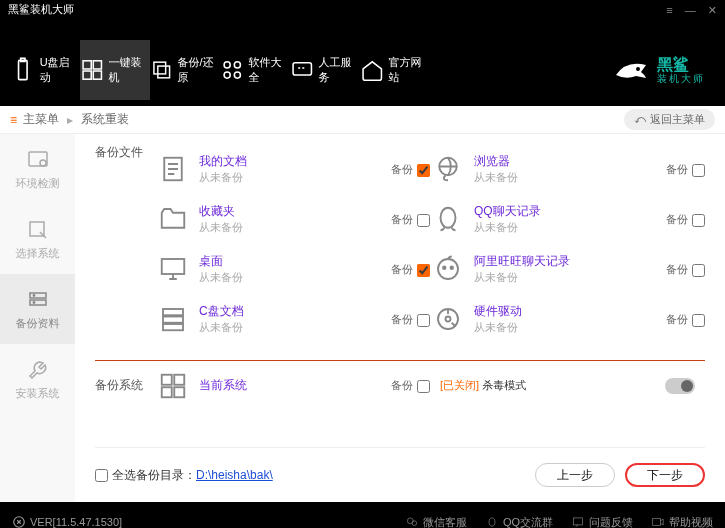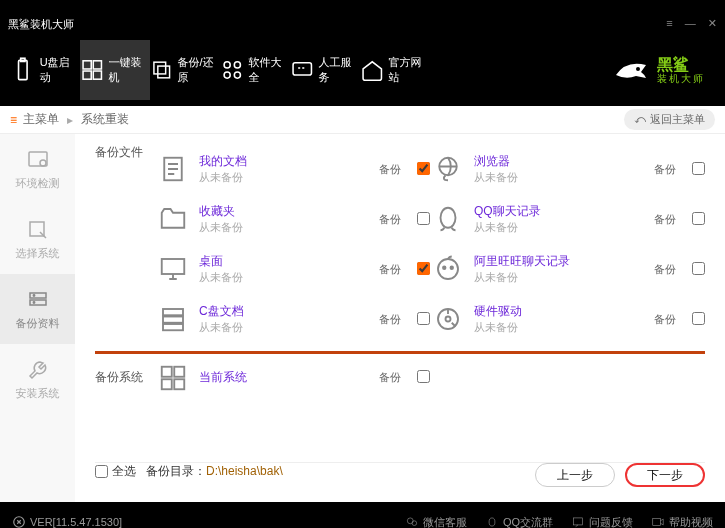--- a/index.html
+++ b/index.html
@@ -1,55 +1,55 @@
 <!DOCTYPE html>
 <html><head>
 <meta charset="utf-8">
 <style>
 *{margin:0;padding:0;box-sizing:border-box;font-family:"Microsoft YaHei",sans-serif}
 body{width:725px;height:528px;background:#fff;font-size:12px;color:#333;overflow:hidden}
-.titlebar{height:20px;background:#000;color:#fff;display:flex;align-items:flex-start;padding:17px 8px;font-size:11px}
+.titlebar{height:20px;background:#000;color:#fff;display:flex;align-items:flex-end;padding:17px 8px;font-size:11px}
 .titlebar-controls{margin-left:auto;display:flex;gap:12px;color:#888}
 .titlebar-controls span{cursor:pointer}
 .topnav{height:72px;background:#000;display:flex;align-items:center;padding:0 10px}
 .navitem{width:70px;height:60px;display:flex;flex-direction:row;align-items:center;justify-content:center;color:#fff;font-size:11px;gap:4px;cursor:pointer}
 .navitem.active{background:#333}
 .navitem svg{width:26px;height:26px}
-.logo{margin-left:auto;display:flex;align-items:center;gap:6px;color:#84cc16;font-size:16px;font-weight:bold;padding-right:10px}
+.logo{margin-left:auto;display:flex;align-items:center;gap:6px;color:#14b8a6;font-size:16px;font-weight:bold;padding-right:10px}
 .logo-text{display:flex;flex-direction:column;line-height:1.1}
 .logo-text .sub{font-size:10px;font-weight:normal;letter-spacing:2px}
 .breadcrumb{height:28px;display:flex;align-items:center;padding:0 10px;border-bottom:1px solid #eee;font-size:12px;color:#666}
 .breadcrumb .arrow{margin:0 8px;color:#aaa}
 .return-btn{margin-left:auto;background:#eee;border-radius:12px;padding:3px 10px;font-size:11px;display:flex;align-items:center;gap:4px;cursor:pointer}
 .main{display:flex;height:368px}
 .sidebar{width:80px;background:#f8f8f8;display:flex;flex-direction:column}
 .sideitem{height:70px;display:flex;flex-direction:column;align-items:center;justify-content:center;gap:4px;color:#aaa;font-size:11px;cursor:pointer}
 .sideitem.active{background:#ebebeb;color:#888}
 .sideitem svg{width:24px;height:24px}
 .content{flex:1;padding:10px 20px 0 20px;display:flex;flex-direction:column}
 .section-label{font-size:12px;color:#555;width:60px}
 .row{display:flex;align-items:flex-start;width:100%;margin-bottom:4px}
 .item{display:flex;align-items:center;width:275px;height:50px}
 .item .icon{width:36px;height:36px;display:flex;align-items:center;justify-content:center;color:#888}
 .item .icon svg{width:30px;height:30px;stroke:#888;fill:none;stroke-width:1.5}
 .item .text{margin-left:8px;flex:1}
 .item .title{font-size:12px;color:#6d28d9}
 .item .sub{font-size:11px;color:#aaa;margin-top:0}
-.item .chk{display:flex;align-items:flex-start;gap:16px;color:#666;font-size:11px}
+.item .chk{display:flex;align-items:flex-end;gap:4px;color:#666;font-size:11px}
 .item .chk input{accent-color:#f60}
-.sysrow{display:flex;align-items:center;width:100%;height:50px;border-top:3px solid #c2410c;margin-top:3px}
+.sysrow{display:flex;align-items:center;width:100%;height:50px;border-top:1px solid #c2410c;margin-top:12px}
 .virus-box{flex:1;display:flex;align-items:center;padding:0 10px}
 .virus-label{font-size:11px}
 .virus-label .off{color:#f60}
 .toggle{margin-left:auto;width:30px;height:16px;background:#ccc;border-radius:8px;position:relative;cursor:pointer}
 .toggle::after{content:"";position:absolute;right:2px;top:2px;width:12px;height:12px;background:#666;border-radius:50%}
-.footer-row{display:flex;align-items:flex-start;height:40px;border-top:1px solid #eee;margin-top:auto;gap:10px}
+.footer-row{display:flex;align-items:center;height:55px;border-top:1px solid #eee;margin-top:auto;}
 .footer-row .selall{display:flex;align-items:center;gap:4px;font-size:12px}
 .footer-row .dir{font-size:12px}
-.footer-row .dir a{color:#a16207;}
+.footer-row .dir a{color:#1d4ed8;text-decoration:underline}
 .btn{width:80px;height:24px;border:1px solid #ccc;border-radius:12px;background:#fff;font-size:12px;cursor:pointer}
 .btn.primary{border:2px solid #e33}
 .statusbar{height:40px;background:#000;color:#999;display:flex;align-items:center;padding:0 12px;font-size:11px;gap:20px}
 .statusbar .ver{display:flex;align-items:center;gap:4px}
 .statusbar .links{margin-left:auto;display:flex;gap:18px}
 .statusbar .links span{display:flex;align-items:center;gap:4px;cursor:pointer}
 .ico{width:14px;height:14px;display:inline-block}
 </style>
 </head>
 <body>
@@ -327,20 +327,24 @@
             </svg>
           </div>
         <div class="text">
             <div class="title">当前系统</div>
           </div>
         <label class="chk">
             <span>备份</span>
             <input type="checkbox" style="">
           </label>
       </div>
+      <div class="virus-box">
+        <span class="virus-label"><span class="off">[已关闭]</span> <span>杀毒模式</span></span>
+        <div class="toggle"></div>
+      </div>
     </div>
 
     <div class="footer-row">
       <label class="selall">
           <input type="checkbox" style="">
           <span>全选</span>
         </label>
       <div class="dir">
         <span>备份目录：</span><a>D:\heisha\bak\</a>
       </div>

